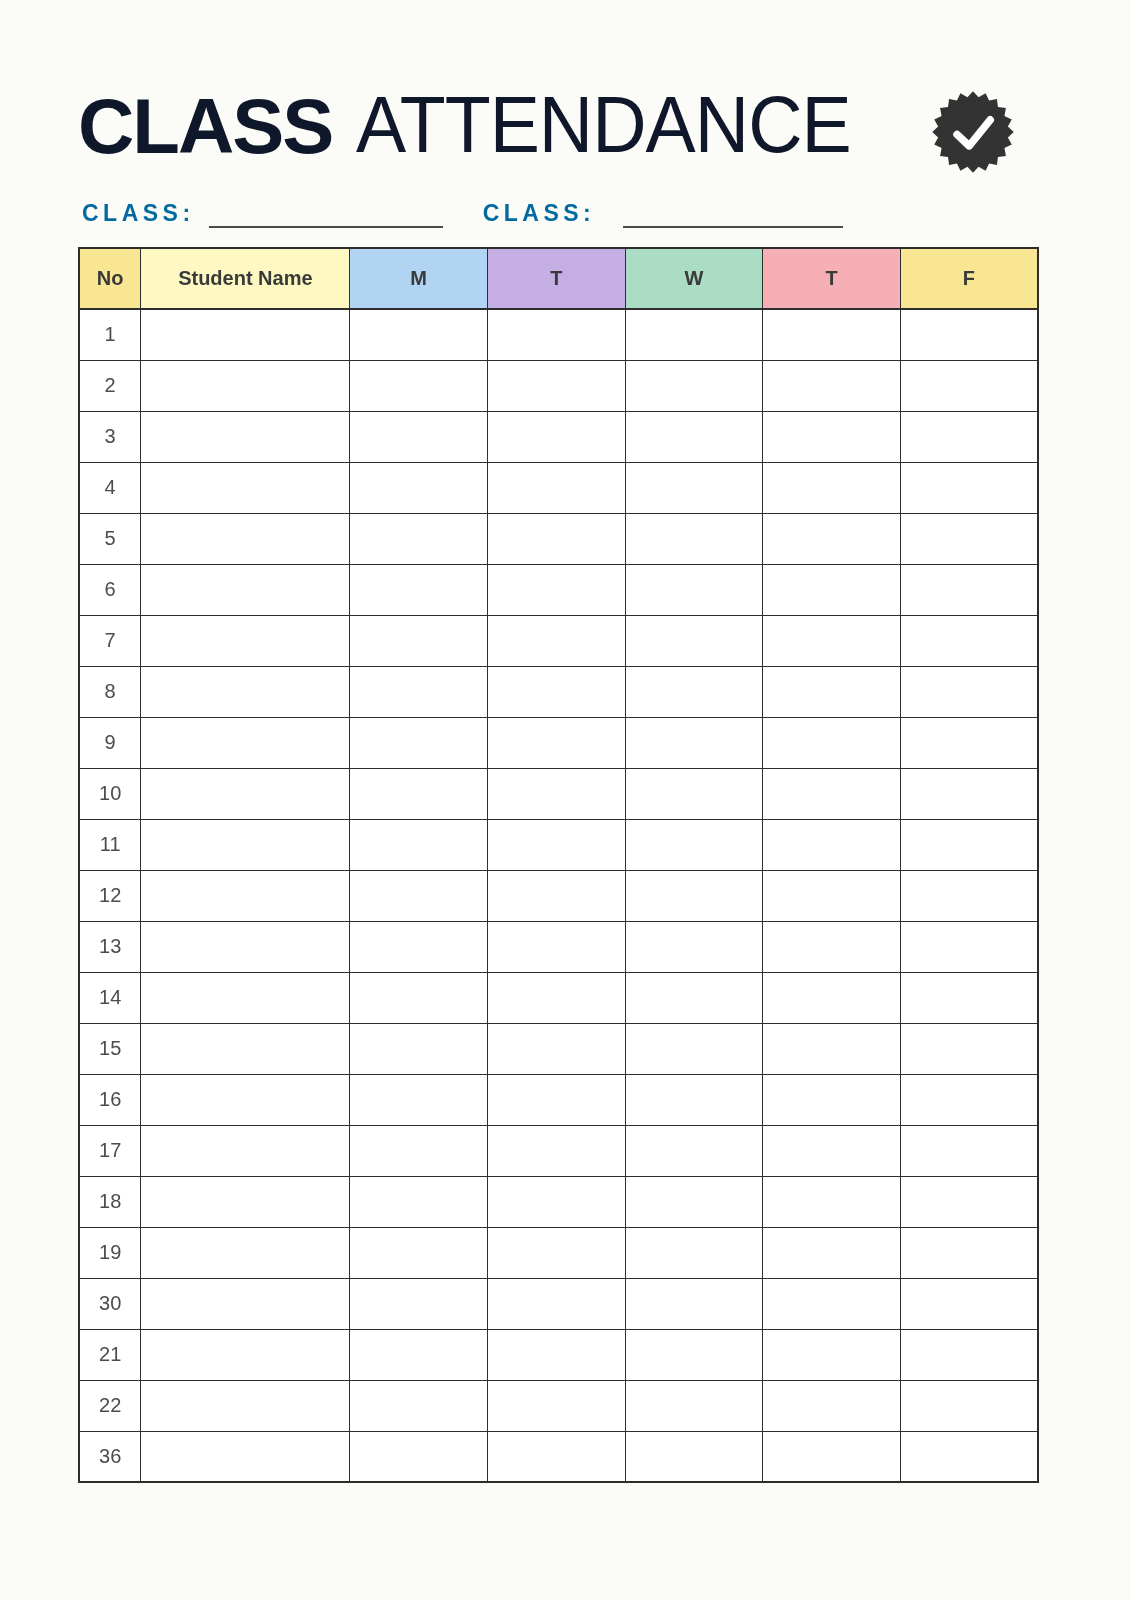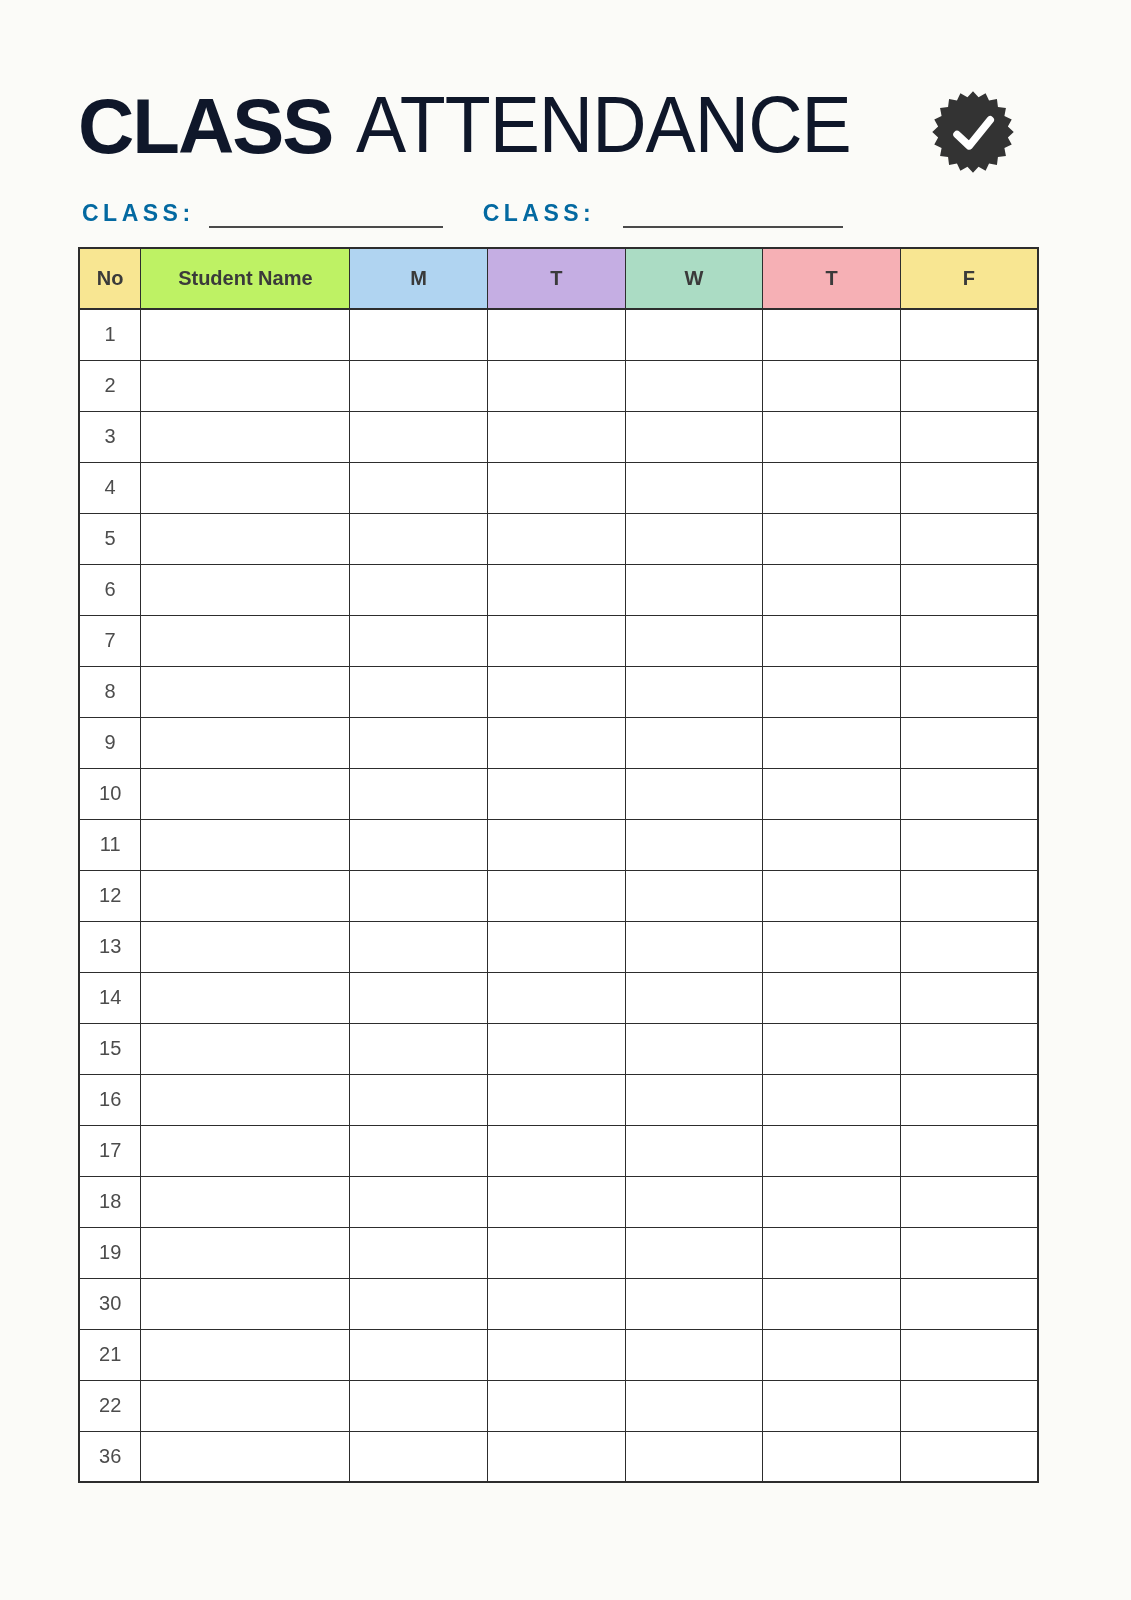--- a/index.html
+++ b/index.html
@@ -134,21 +134,21 @@
         <col class="c-name">
       <col class="c-day">
         <col class="c-day">
         <col class="c-day">
         <col class="c-day">
         <col class="c-day">
     </colgroup>
     <thead>
       <tr id="header-row">
           <th style="background: rgb(248, 230, 146);">No</th>
-          <th style="background: #bef264;">Student Name</th>
+          <th style="background: #fef9c3;">Student Name</th>
           <th style="background: rgb(176, 212, 241);">M</th>
           <th style="background: rgb(197, 174, 227);">T</th>
           <th style="background: rgb(171, 220, 196);">W</th>
           <th style="background: rgb(246, 176, 181);">T</th>
           <th style="background: rgb(248, 230, 146);">F</th>
         </tr>
     </thead>
     <tbody id="table-body">
         <tr>
           <td class="no-cell">1</td>

